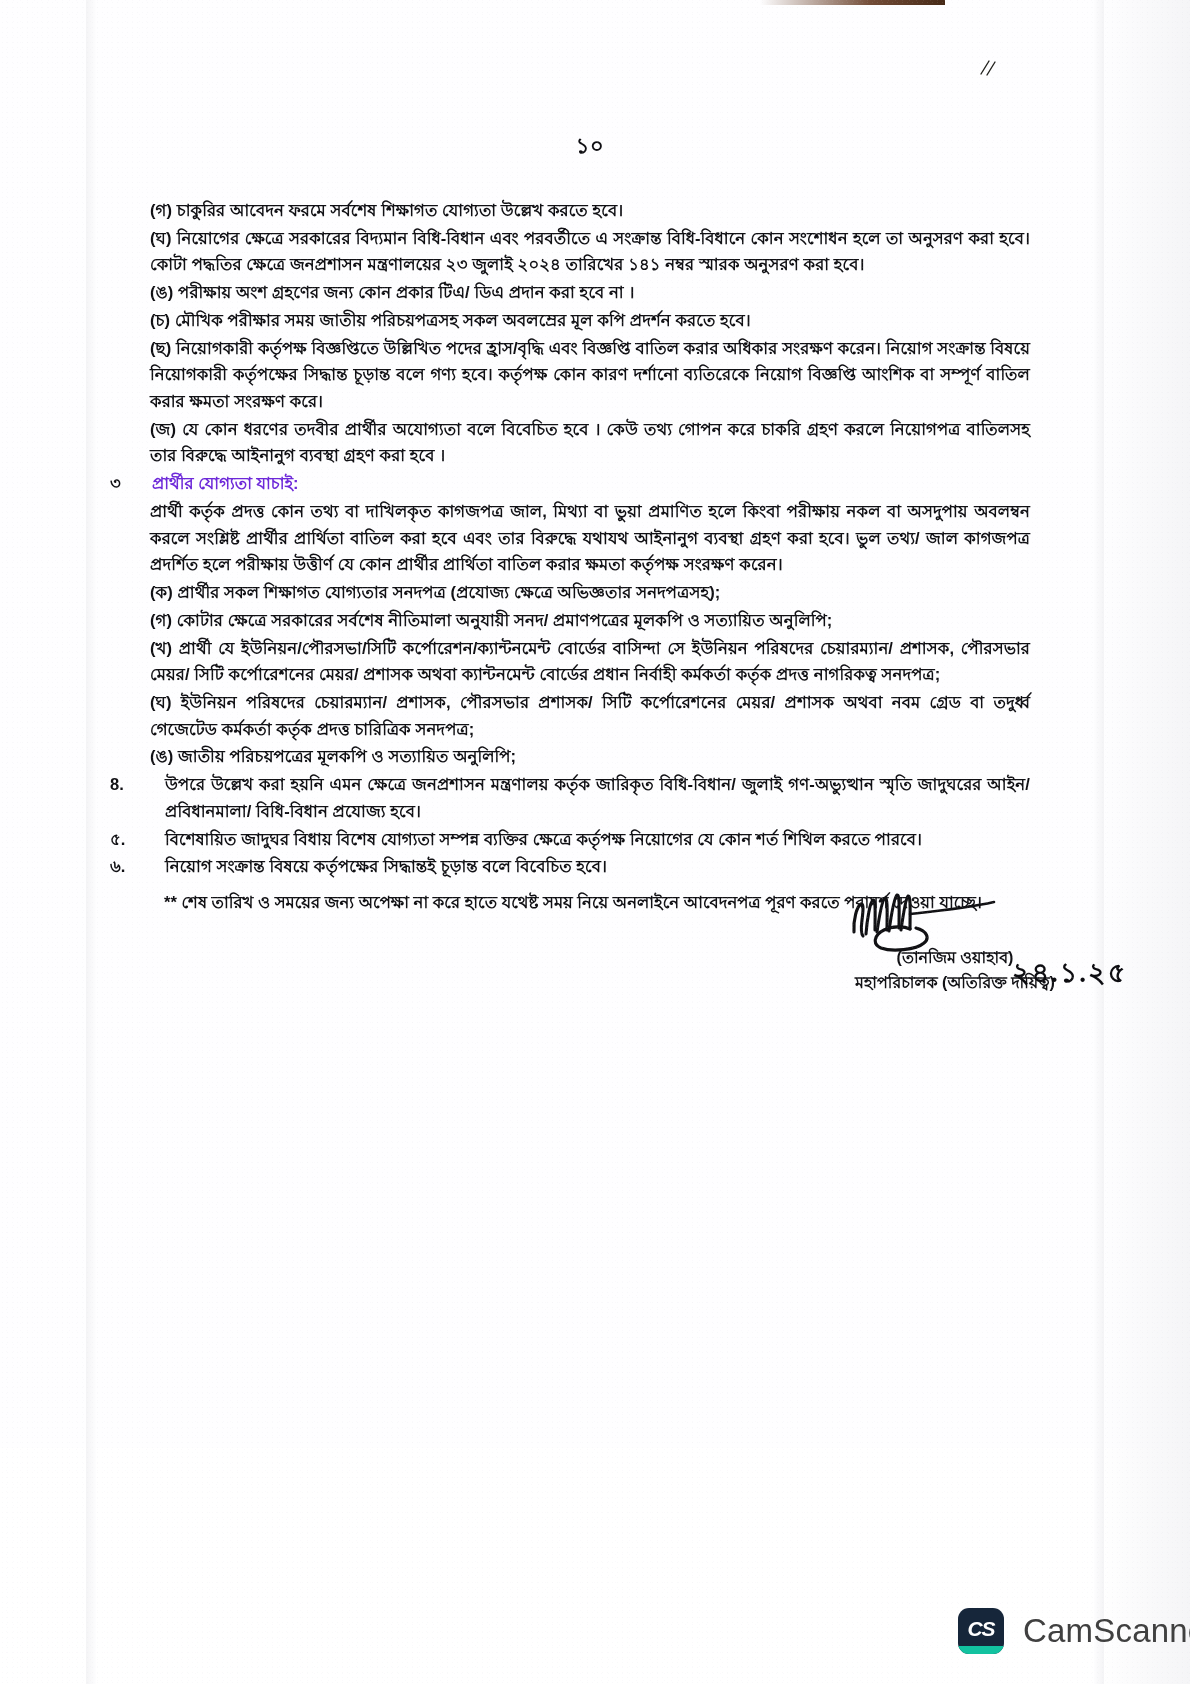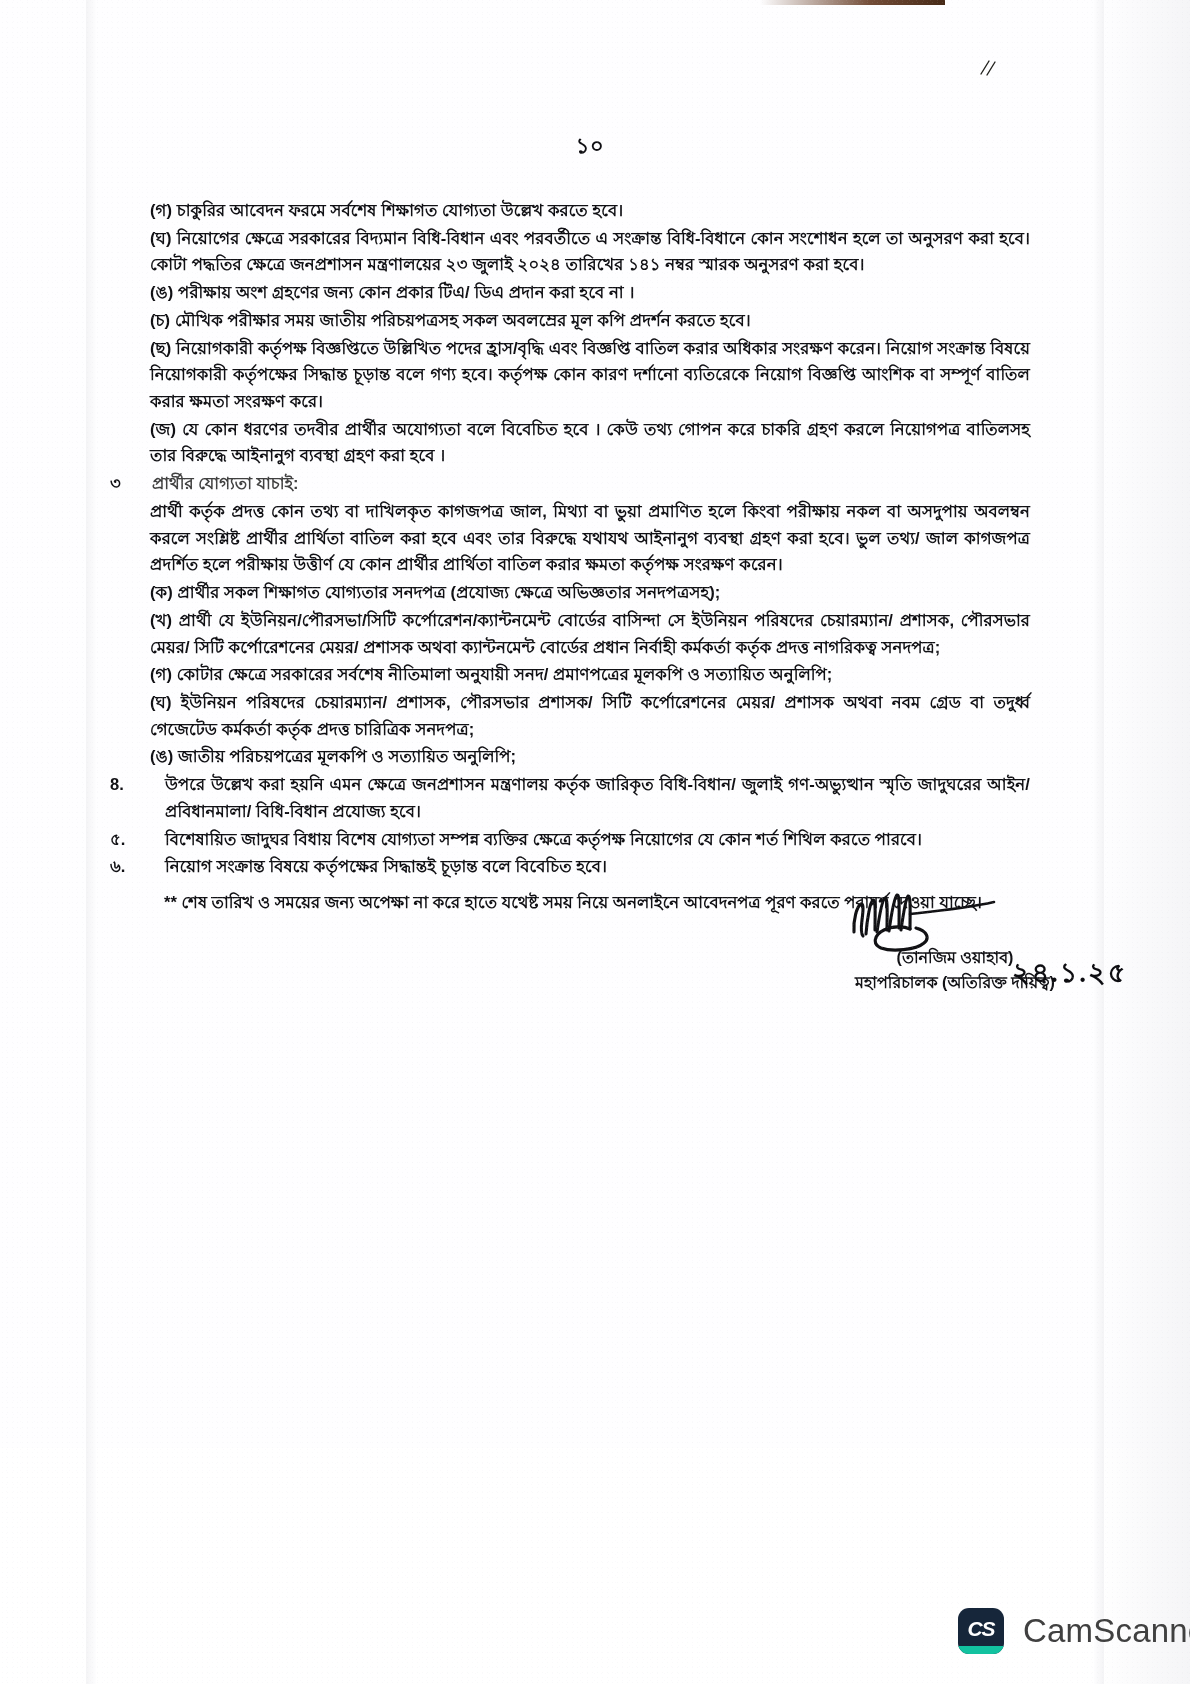--- a/index.html
+++ b/index.html
@@ -110,21 +110,21 @@
   .numbered .body {
     flex: 1 1 auto;
   }
   .numbered .body .para { margin-bottom: 0; margin-left: 13px; }
 
   .clause-heading {
     font-family: "Liberation Sans", "DejaVu Sans", sans-serif;
     font-size: 16.5px;
     font-weight: 700;
     line-height: 1.62;
-    color: #404040;
+    color: #6d28d9;
   }
 
   .note-line {
     font-family: "Liberation Sans", "DejaVu Sans", sans-serif;
     font-size: 16.5px;
     font-weight: 600;
     line-height: 1.62;
     margin: 9px 0 0 14px;
     color: #101014;
   }
@@ -250,22 +250,22 @@
     <div class="numbered">
       <div class="num">৩</div>
       <div class="body">
         <div class="clause-heading">প্রার্থীর যোগ্যতা যাচাই:</div>
       </div>
     </div>
 
     <p class="para">প্রার্থী কর্তৃক প্রদত্ত কোন তথ্য বা দাখিলকৃত কাগজপত্র জাল, মিথ্যা বা ভুয়া প্রমাণিত হলে কিংবা পরীক্ষায় নকল বা অসদুপায় অবলম্বন করলে সংশ্লিষ্ট প্রার্থীর প্রার্থিতা বাতিল করা হবে এবং তার বিরুদ্ধে যথাযথ আইনানুগ ব্যবস্থা গ্রহণ করা হবে। ভুল তথ্য/ জাল কাগজপত্র প্রদর্শিত হলে পরীক্ষায় উত্তীর্ণ যে কোন প্রার্থীর প্রার্থিতা বাতিল করার ক্ষমতা কর্তৃপক্ষ সংরক্ষণ করেন।</p>
 
     <p class="para nojust">(ক) প্রার্থীর সকল শিক্ষাগত যোগ্যতার সনদপত্র (প্রযোজ্য ক্ষেত্রে অভিজ্ঞতার সনদপত্রসহ);</p>
+    <p class="para nojust">(গ) কোটার ক্ষেত্রে সরকারের সর্বশেষ নীতিমালা অনুযায়ী সনদ/ প্রমাণপত্রের মূলকপি ও সত্যায়িত অনুলিপি;</p>
     <p class="para">(খ) প্রার্থী যে ইউনিয়ন/পৌরসভা/সিটি কর্পোরেশন/ক্যান্টনমেন্ট বোর্ডের বাসিন্দা সে ইউনিয়ন পরিষদের চেয়ারম্যান/ প্রশাসক, পৌরসভার মেয়র/ সিটি কর্পোরেশনের মেয়র/ প্রশাসক অথবা ক্যান্টনমেন্ট বোর্ডের প্রধান নির্বাহী কর্মকর্তা কর্তৃক প্রদত্ত নাগরিকত্ব সনদপত্র;</p>
-    <p class="para nojust">(গ) কোটার ক্ষেত্রে সরকারের সর্বশেষ নীতিমালা অনুযায়ী সনদ/ প্রমাণপত্রের মূলকপি ও সত্যায়িত অনুলিপি;</p>
     <p class="para">(ঘ) ইউনিয়ন পরিষদের চেয়ারম্যান/ প্রশাসক, পৌরসভার প্রশাসক/ সিটি কর্পোরেশনের মেয়র/ প্রশাসক অথবা নবম গ্রেড বা তদুর্ধ্ব গেজেটেড কর্মকর্তা কর্তৃক প্রদত্ত চারিত্রিক সনদপত্র;</p>
     <p class="para nojust">(ঙ) জাতীয় পরিচয়পত্রের মূলকপি ও সত্যায়িত অনুলিপি;</p>
 
     <div class="numbered">
       <div class="num">8.</div>
       <div class="body">
         <p class="para">উপরে উল্লেখ করা হয়নি এমন ক্ষেত্রে জনপ্রশাসন মন্ত্রণালয় কর্তৃক জারিকৃত বিধি-বিধান/ জুলাই গণ-অভ্যুত্থান স্মৃতি জাদুঘরের আইন/ প্রবিধানমালা/ বিধি-বিধান প্রযোজ্য হবে।</p>
       </div>
     </div>
 

